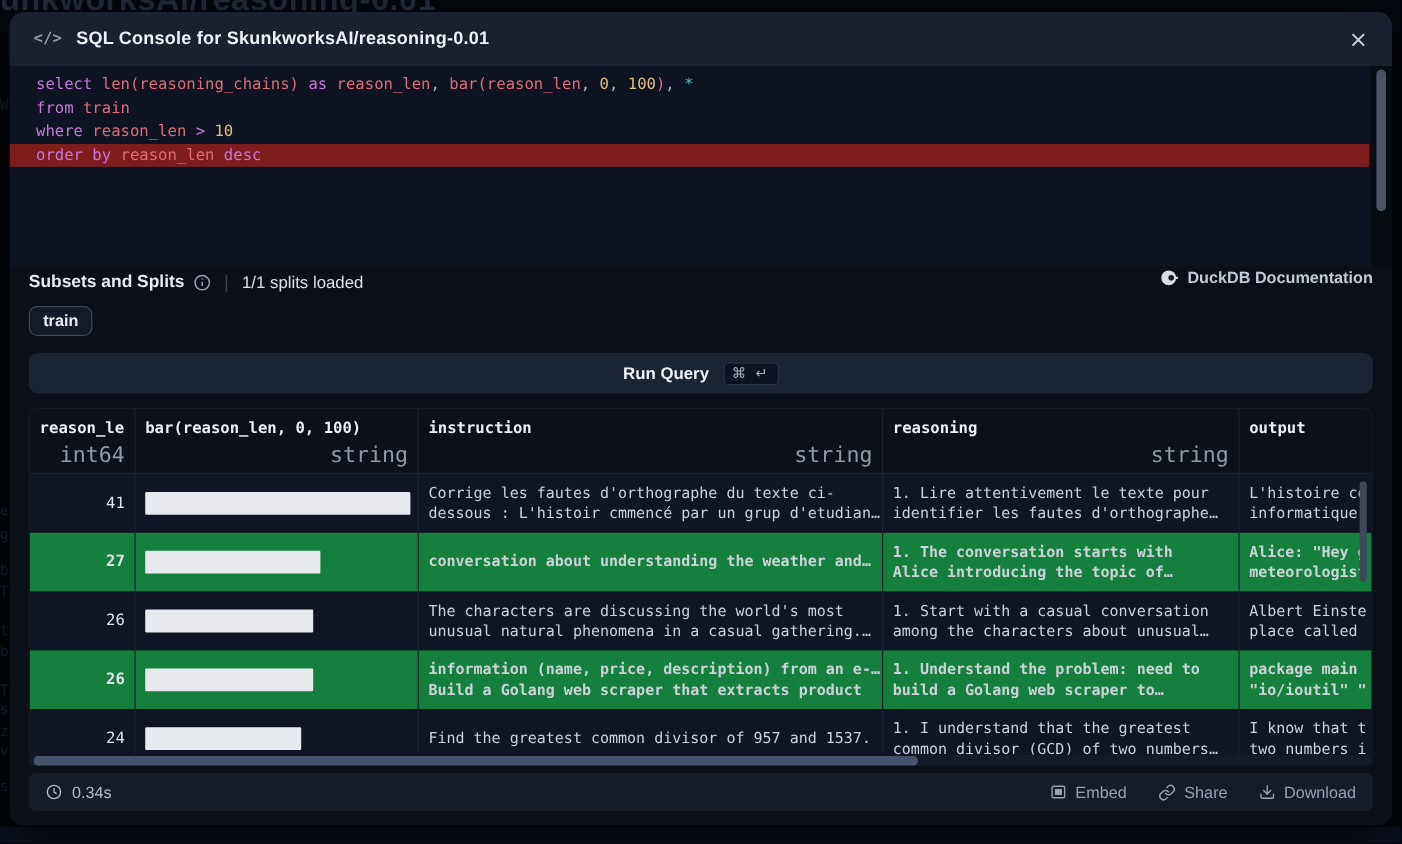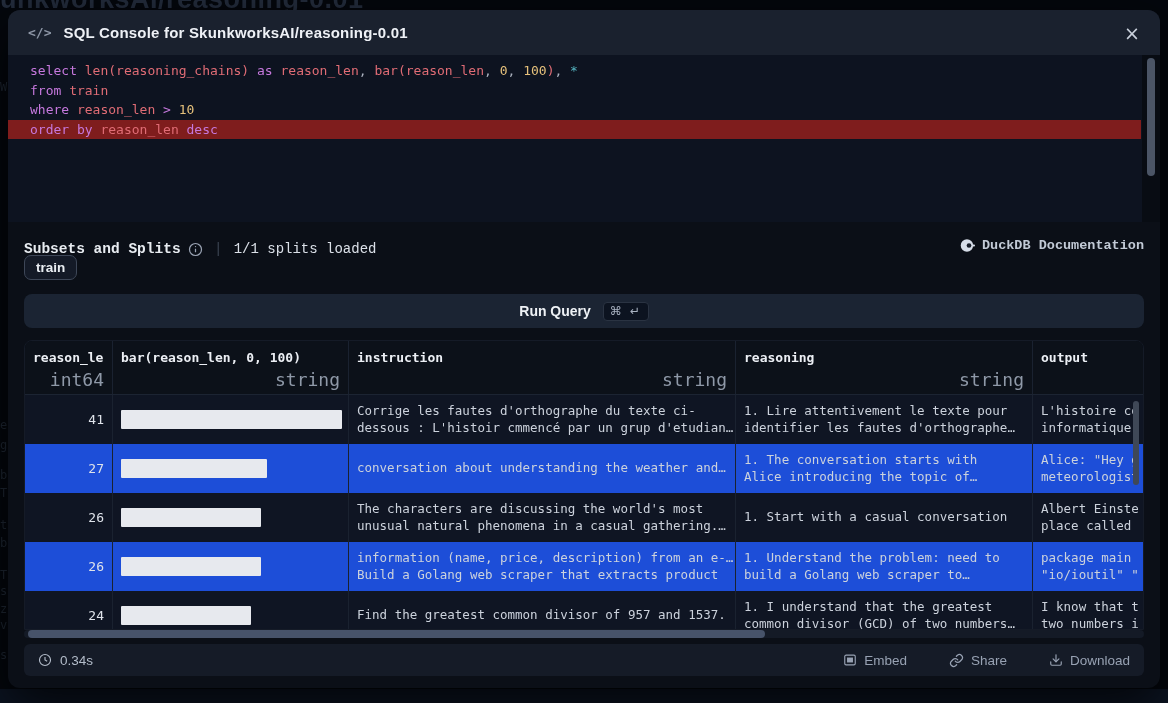--- a/index.html
+++ b/index.html
@@ -33,22 +33,22 @@
   .editor-thumb { position:absolute; right:5px; top:3px; width:8px; height:118px;
                   background:#4b5566; border-radius:4px; }
   #code-lines { padding-top:6px; }
   .code-line { height:19.5px; line-height:19.5px; padding-left:22px; margin-right:19px;
                font-family:"DejaVu Sans Mono", monospace; font-size:13px; white-space:pre; }
   .code-line.active { background:#7f1d1d; }
   .tk-kw { color:#c678dd; } .tk-id { color:#e06c75; } .tk-nu { color:#e5c07b; }
   .tk-st { color:#56b6c2; } .tk-pu { color:#abb2bf; }
 
   
-  .subsets-row { position:absolute; left:16px; top:228px; width:1120px; height:22px;
-                 display:flex; align-items:center;font-family:Liberation Mono, monospace; }
+  .subsets-row { position:absolute; left:16px; top:214px; width:1120px; height:22px;
+                 display:flex; align-items:center; }
   .subsets-label { font-size:14.5px; font-weight:bold; color:#e8ecf1; }
   .info-icon { margin-left:7px; display:inline-flex; }
   .vdivider { color:#39424f; margin:0 11px; font-size:15px; }
   .splits-status { font-size:14px; color:#dbe0e8; }
   .docs-link { position:absolute; right:0; top:0; display:flex; align-items:center; gap:7px;
                color:#c2cad6; font-size:13.5px; font-weight:bold; text-decoration:none; cursor:pointer; }
 
   .chips { position:absolute; left:16px; top:245px; }
   .chip { height:25px; padding:0 11px; background:#141a27; border:1px solid #3e4758; border-radius:7px;
           color:#e9edf2; font-size:13.5px; font-weight:bold; font-family:inherit; cursor:pointer; }
@@ -64,21 +64,21 @@
   
   .table-wrap { position:absolute; left:16px; top:330px; width:1120px; height:290px; overflow:hidden;
                 border-radius:8px 8px 0 0; background:#0a0e17; border:1px solid #151b27; }
   .thead { display:flex; height:54px; background:#0c1119; border-bottom:1px solid #1c2432; }
   .th { padding:9px 8px 0; border-right:1px solid #1a2230; flex:none;
         font-family:"DejaVu Sans Mono", monospace; }
   .th-name { font-size:13px; font-weight:bold; color:#eceff4; white-space:pre; overflow:hidden; }
   .th-type { font-size:18px; color:#8f99a8; margin-top:4px;text-align:right; }
   .tr { display:flex; height:49px; }
   .tr.light { background:#0f1523; }
-  .tr.dark  { background:#1d4ed8; }
+  .tr.dark  { background:#15803d;font-weight:bold; }
   .td { padding:0 8px; border-right:1px solid #1a2230; flex:none; overflow:hidden;
         display:flex; flex-direction:column; justify-content:center;
         font-family:"DejaVu Sans Mono", monospace; }
   .td.num { flex-direction:row; align-items:center; justify-content:flex-end;
             font-size:13px; color:#dfe3ea; }
   .bar { height:19px; background:#e7e9ee; border-radius:1px; }
   .ln { white-space:pre; font-size:12.5px; line-height:16.5px; color:#ccd2dc; }
   .table-vthumb { position:absolute; right:4px; top:60px; width:6px; height:84px;
                   background:#3f4857; border-radius:3px; }
 
@@ -86,21 +86,21 @@
   .hscroll { position:absolute; left:16px; top:620px; width:1120px; height:8px;
              background:#141a26; border-radius:4px; }
   .hthumb { position:absolute; left:4px; top:0; width:737px; height:8px;
             background:#47536a; border-radius:4px; }
 
   
   .footer { position:absolute; left:16px; top:634px; width:1120px; height:32px; background:#151b27;
             border-radius:6px; display:flex; align-items:center; justify-content:space-between;
             padding:0 14px; }
   .duration { display:flex; align-items:center; gap:8px; color:#b3bcc9; font-size:13.5px; }
-  .footer-actions { display:flex; align-items:center; gap:42px; }
+  .footer-actions { display:flex; align-items:center; gap:26px; }
   .action-btn { display:flex; align-items:center; gap:7px; background:transparent; border:none;
                 color:#98a2b3; font-size:13.5px; font-family:inherit; cursor:pointer; }
   .icon-svg { display:block; }
 </style>
 </head>
 <body>
 
 <div class="stage">
 
   <div class="bg-top-text">SkunkworksAI/reasoning-0.01</div>
@@ -235,20 +235,21 @@
             <div class="td num" style="width: 88px;">26</div>
             <div class="td" style="width: 236px;">
               <div class="bar" style="width: 140px;"></div>
             </div>
             <div class="td txt" style="width: 387px;">
               <div class="ln">The characters are discussing the world's most</div>
               <div class="ln">unusual natural phenomena in a casual gathering.…</div>
             </div>
             <div class="td txt" style="width: 297px;">
               <div class="ln">1. Start with a casual conversation</div>
+              <div class="ln">among the characters about unusual…</div>
             </div>
             <div class="td txt" style="width: 210px;">
               <div class="ln">Albert Einste</div>
               <div class="ln">place called </div>
             </div>
           </div>
           <div class="tr dark">
             <div class="td num" style="width: 88px;">26</div>
             <div class="td" style="width: 236px;">
               <div class="bar" style="width: 140px;"></div>

